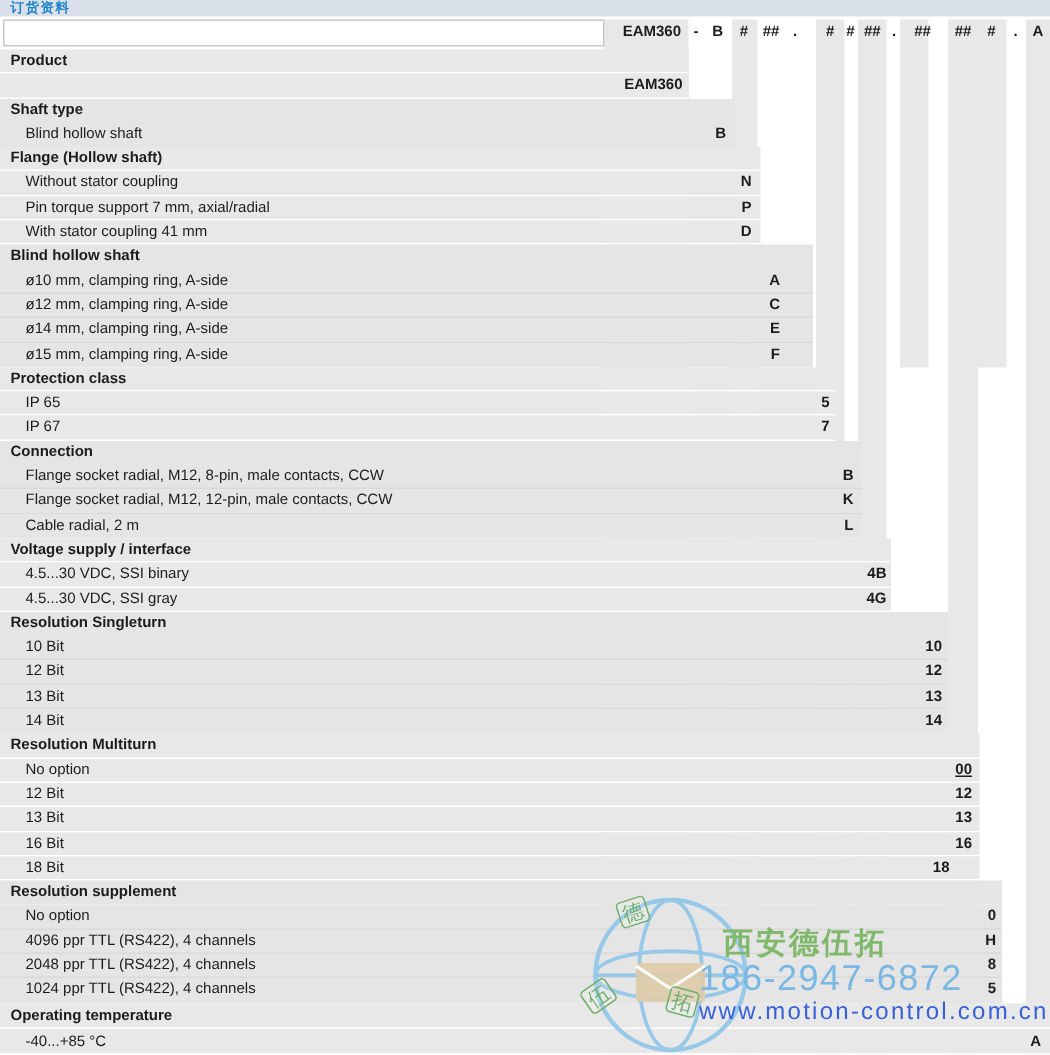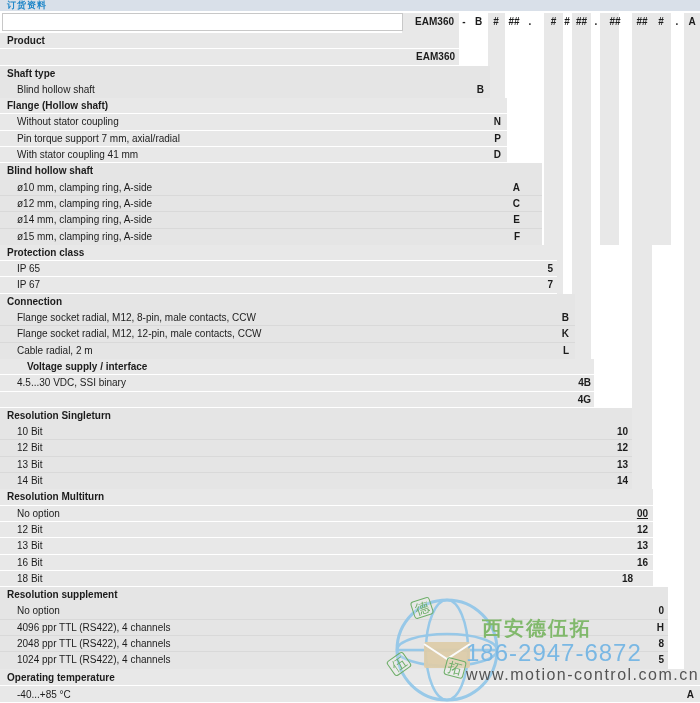--- a/index.html
+++ b/index.html
@@ -81,23 +81,23 @@
         <div class="row gray itm" style="height: 16.3px; line-height: 16.3px;"><span class="lbl">IP 65</span><span class="code" style="right: 4px;">5</span></div>
         <div class="row gray itm" style="height: 16.3px; line-height: 16.3px;"><span class="lbl">IP 67</span><span class="code" style="right: 4px;">7</span></div>
       </div>
       <div class="sec" style="top: 293.8px; width: 575px;">
         <div class="row white hdr" style="height: 16.3px; line-height: 16.3px;"><span class="lbl">Connection</span></div>
         <div class="row white itm sep" style="height: 16.3px; line-height: 16.3px;"><span class="lbl">Flange socket radial, M12, 8-pin, male contacts, CCW</span><span class="code" style="right: 6px;">B</span></div>
         <div class="row white itm sep" style="height: 16.3px; line-height: 16.3px;"><span class="lbl">Flange socket radial, M12, 12-pin, male contacts, CCW</span><span class="code" style="right: 6px;">K</span></div>
         <div class="row white itm" style="height: 16.3px; line-height: 16.3px;"><span class="lbl">Cable radial, 2 m</span><span class="code" style="right: 6px;">L</span></div>
       </div>
       <div class="sec" style="top: 359px; width: 594px;">
-        <div class="row gray hdr" style="height: 16.3px; line-height: 16.3px; padding-left: 20px;"><span class="lbl">Voltage supply / interface</span></div>
+        <div class="row gray hdr" style="height: 16.3px; line-height: 16.3px;"><span class="lbl">Voltage supply / interface</span></div>
         <div class="row gray itm" style="height: 16.3px; line-height: 16.3px;"><span class="lbl">4.5...30 VDC, SSI binary</span><span class="code" style="right: 3px;">4B</span></div>
-        <div class="row gray itm" style="height: 16.3px; line-height: 16.3px;"><span class="code" style="right: 3px;">4G</span></div>
+        <div class="row gray itm" style="height: 16.3px; line-height: 16.3px;"><span class="lbl">4.5...30 VDC, SSI gray</span><span class="code" style="right: 3px;">4G</span></div>
       </div>
       <div class="sec" style="top: 407.9px; width: 632px;">
         <div class="row white hdr" style="height: 16.3px; line-height: 16.3px;"><span class="lbl">Resolution Singleturn</span></div>
         <div class="row white itm sep" style="height: 16.3px; line-height: 16.3px;"><span class="lbl">10 Bit</span><span class="code" style="right: 4px;">10</span></div>
         <div class="row white itm sep" style="height: 16.3px; line-height: 16.3px;"><span class="lbl">12 Bit</span><span class="code" style="right: 4px;">12</span></div>
         <div class="row white itm sep" style="height: 16.3px; line-height: 16.3px;"><span class="lbl">13 Bit</span><span class="code" style="right: 4px;">13</span></div>
         <div class="row white itm" style="height: 16.3px; line-height: 16.3px;"><span class="lbl">14 Bit</span><span class="code" style="right: 4px;">14</span></div>
       </div>
       <div class="sec" style="top: 489.4px; width: 653px;">
         <div class="row gray hdr" style="height: 16.3px; line-height: 16.3px;"><span class="lbl">Resolution Multiturn</span></div>
@@ -129,21 +129,21 @@
       <g>
         <rect x="39" y="49" width="46" height="26" rx="2" fill="#dcc9a2" opacity="0.95"></rect>
         <path d="M39,51 L62,66 L85,51" fill="none" stroke="#ffffff" stroke-width="2"></path>
       </g>
     </svg>
     <div class="seal" style="left:27px;top:6px;transform:rotate(-18deg);">德</div>
     <div class="seal" style="left:4px;top:62px;transform:rotate(-35deg);">伍</div>
     <div class="seal" style="left:60px;top:66px;transform:rotate(15deg);">拓</div>
     <div id="wm-company" style="color: rgb(116, 179, 92);">西安德伍拓</div>
     <div id="wm-phone" style="color: rgb(108, 178, 228);">186-2947-6872</div>
-    <div id="wm-url" style="color: #404040;">www.motion-control.com.cn</div>
+    <div id="wm-url" style="color: #1d4ed8;">www.motion-control.com.cn</div>
   </div>
 
 <div class="stripe" style="left: 402px; width: 57px; top: 13px; height: 690px;"></div>
     <div class="stripe" style="left: 488px; width: 17px; top: 13px; height: 690px;"></div>
     <div class="stripe" style="left: 544px; width: 19px; top: 13px; height: 690px;"></div>
     <div class="stripe" style="left: 572px; width: 19px; top: 13px; height: 690px;"></div>
     <div class="stripe" style="left: 600px; width: 19px; top: 13px; height: 232px;"></div>
     <div class="stripe" style="left: 632px; width: 20px; top: 13px; height: 690px;"></div>
     <div class="stripe" style="left: 652px; width: 19px; top: 13px; height: 232px;"></div>
     <div class="stripe" style="left: 684px; width: 16px; top: 13px; height: 690px;"></div>

